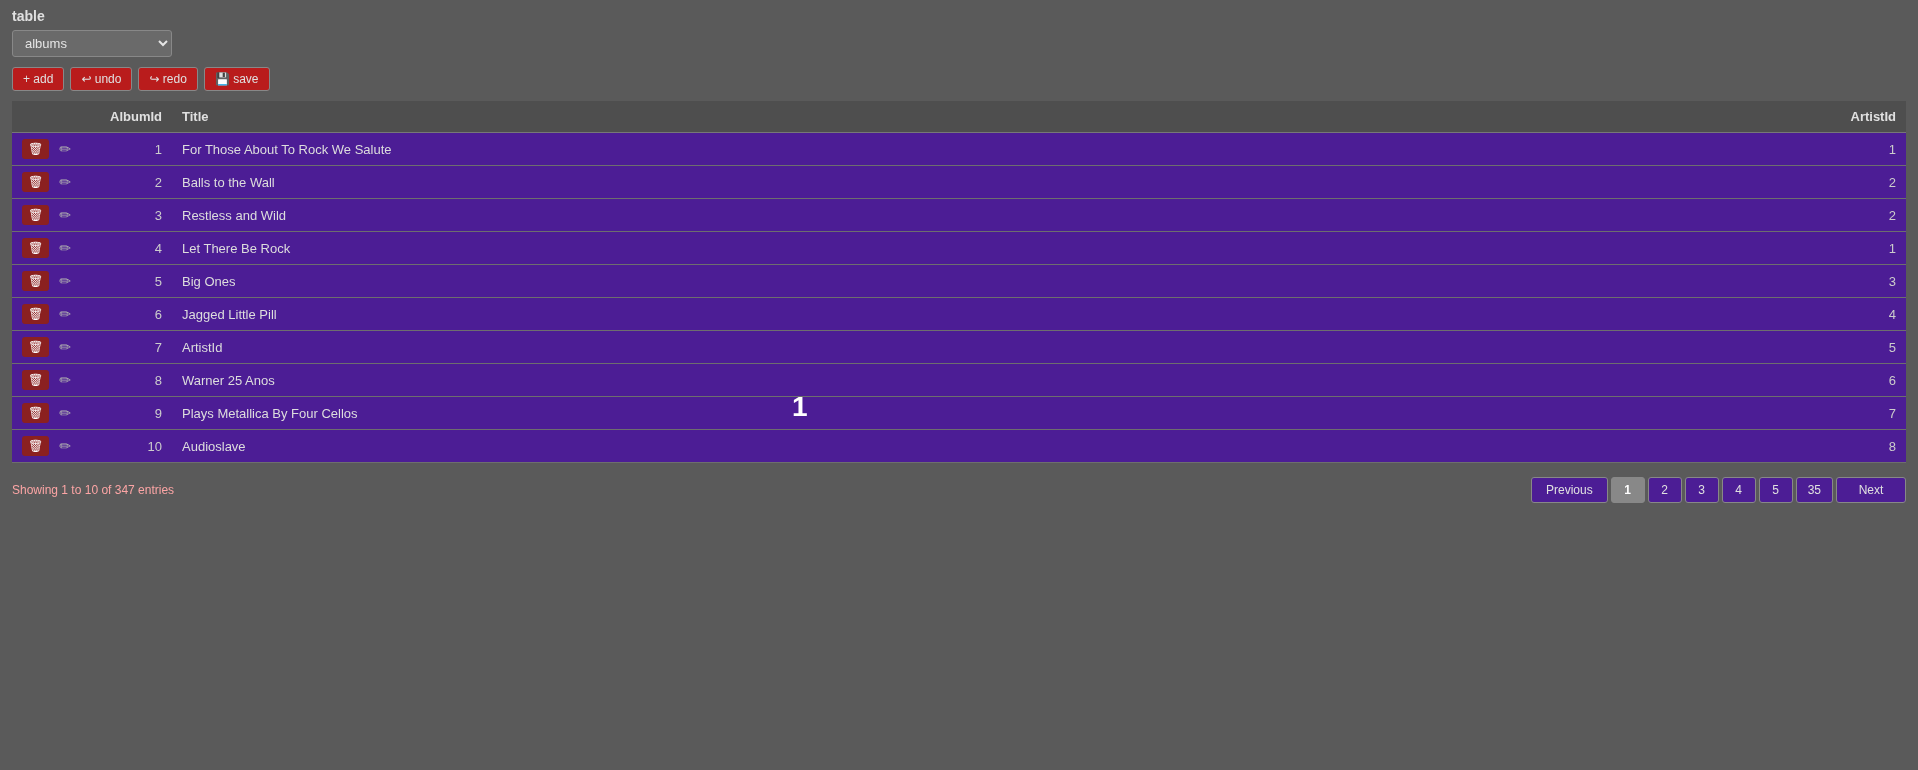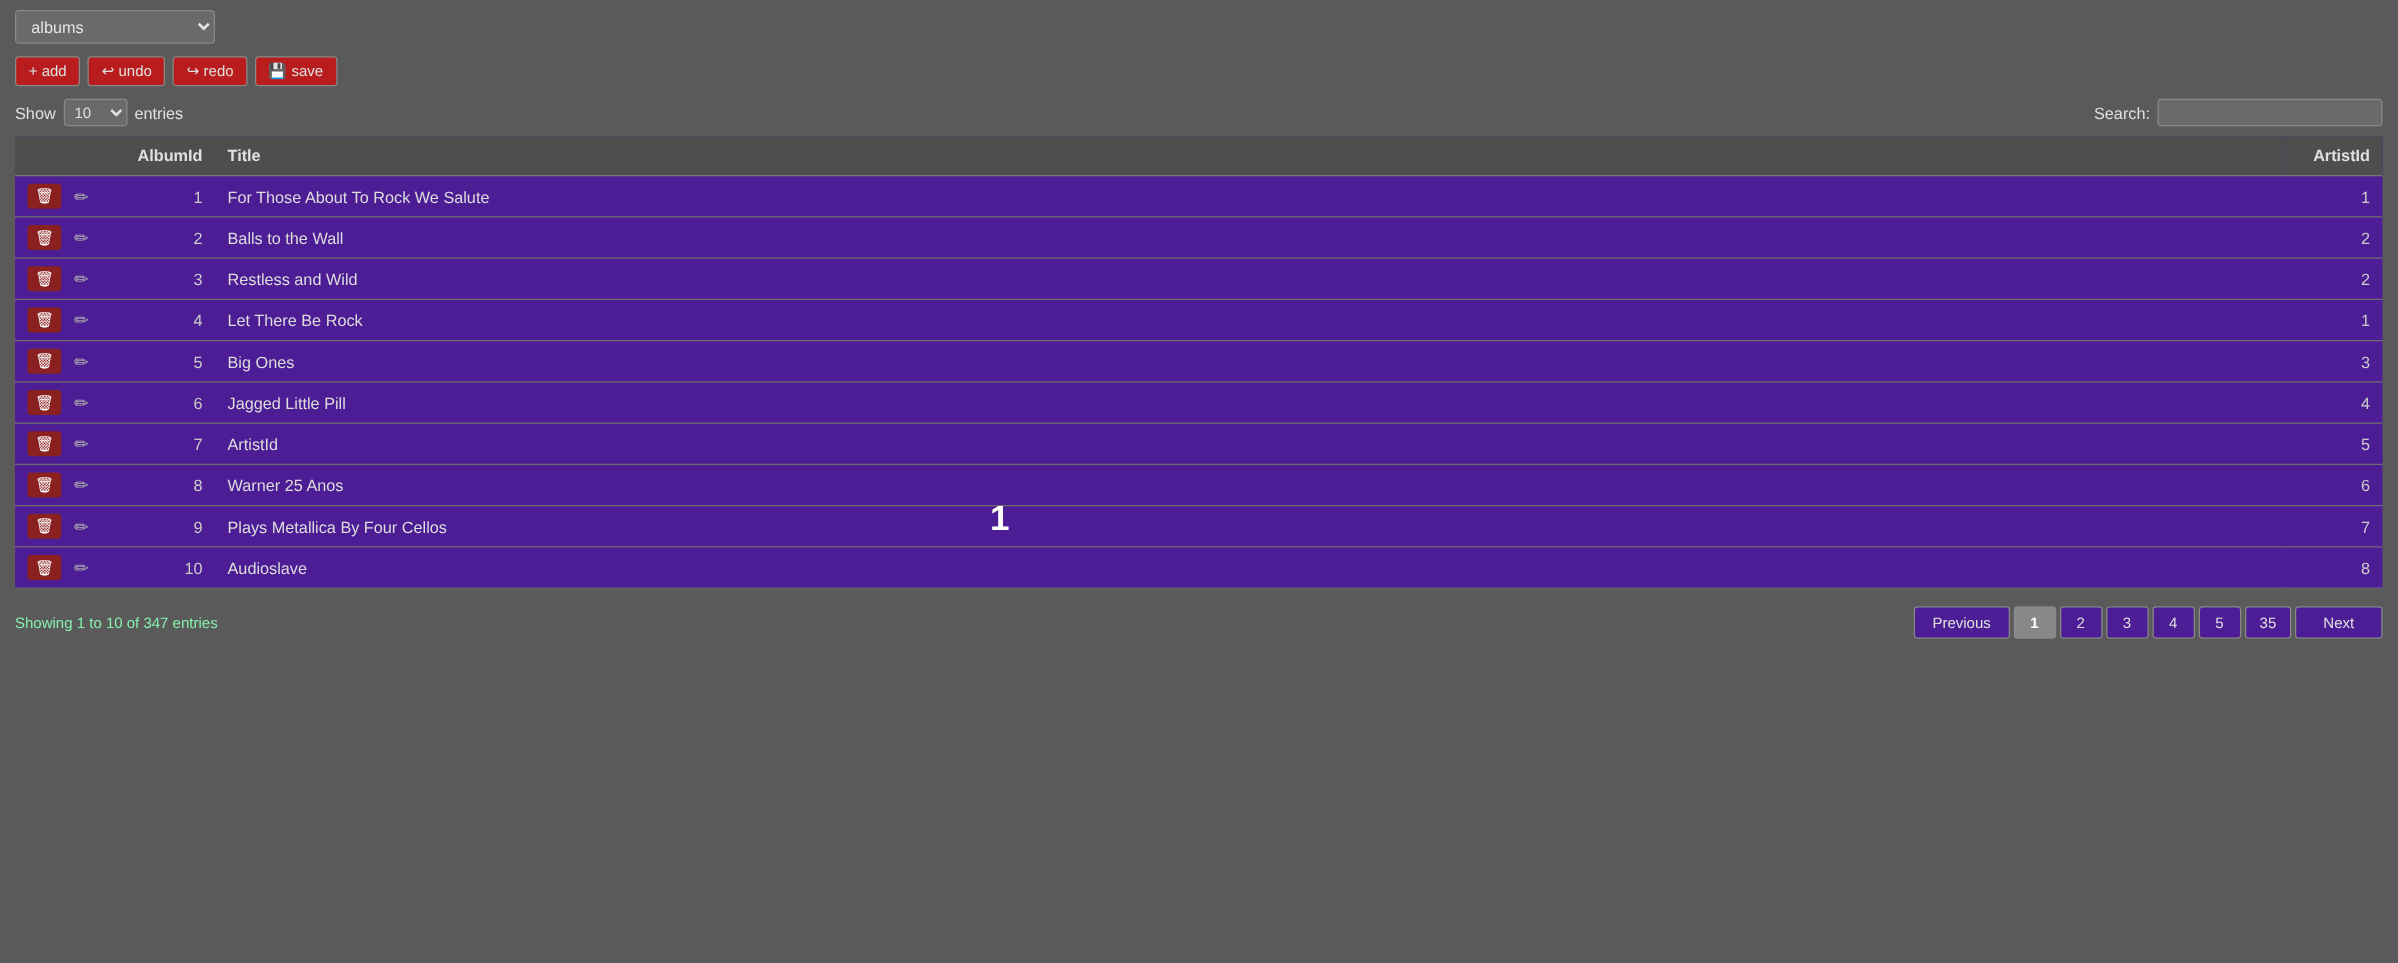--- a/index.html
+++ b/index.html
@@ -140,21 +140,21 @@
       padding: 2px 4px;
     }
     .footer-row {
       display: flex;
       align-items: center;
       justify-content: space-between;
       margin-top: 10px;
       padding: 4px 0;
     }
     .showing-text {
-      color: #86efac;
+      color: #fca5a5;
       font-size: 12px;
     }
     .pagination {
       display: flex;
       align-items: center;
       gap: 3px;
     }
     .page-btn {
       background-color: #4c1d95;
       color: #e0e0e0;
@@ -185,48 +185,33 @@
       pointer-events: none;
     }
     .table-container {
       position: relative;
     }
   </style>
 </head>
 <body>
 
 <div class="page-wrapper">
+  <div class="page-title">table</div>
 
   <div class="table-selector-row">
     <select class="table-select"><option>albums</option></select>
   </div>
 
   <div class="toolbar">
     <button class="toolbar-btn">+ add</button>
     <button class="toolbar-btn">↩ undo</button>
     <button class="toolbar-btn">↪ redo</button>
     <button class="toolbar-btn">💾 save</button>
   </div>
 
-  <div class="show-entries-row">
-    <div class="show-entries-left">
-      <span>Show</span>
-      <select class="entries-select">
-        <option>10</option>
-        <option>25</option>
-        <option>50</option>
-        <option>100</option>
-      </select>
-      <span>entries</span>
-    </div>
-    <div class="search-row">
-      <span class="search-label">Search:</span>
-      <input class="search-input" type="text" style="">
-    </div>
-  </div>
 
   <div class="table-container">
     <table>
       <thead>
         <tr>
           <th style="width:80px;"></th>
           <th class="right-align" style="width:80px;">AlbumId</th>
           <th>Title</th>
           <th class="right-align" style="width:80px;">ArtistId</th>
         </tr>

